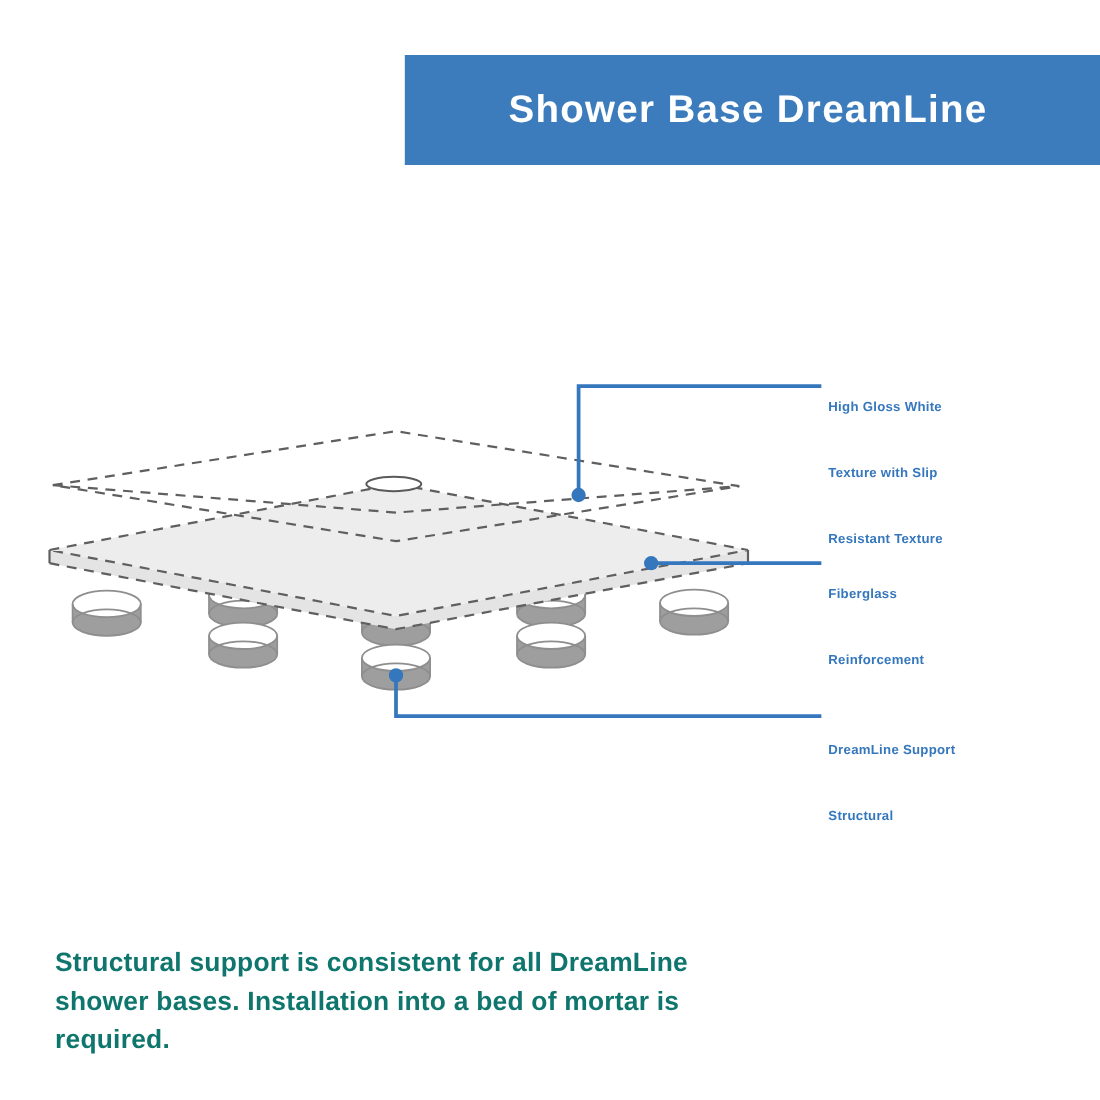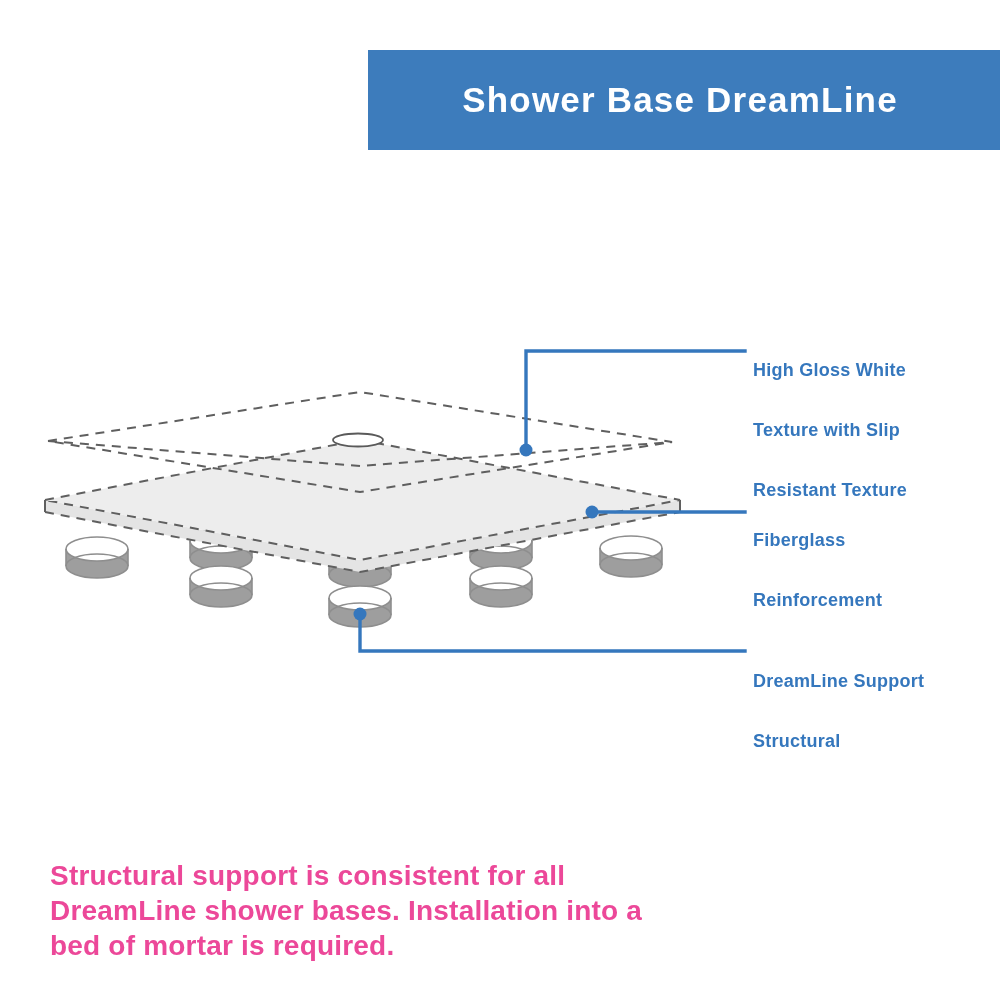--- a/index.html
+++ b/index.html
@@ -45,39 +45,39 @@
     left: 0;
     top: 0;
     width: 1000px;
     height: 1000px;
   }
 
   
   .callout-label {
     position: absolute;
     color: #3577bd;
-    font-size: 18px;
+    font-size: 12px;
     font-weight: bold;
     line-height: 20px;
     letter-spacing: 0.25px;
     white-space: pre;
     font-family: "Liberation Sans", sans-serif;
   }
   #label-acrylic  { left: 753px; top: 320px; }
   #label-fiberglass { left: 753px; top: 490px; }
   #label-support  { left: 753px; top: 631px; }
 
   
   #footer-caption {
     position: absolute;
     left: 50px;
     top: 858px;
     width: 640px;
-    color: #ec4899;
-    font-size: 28px;
+    color: #0f766e;
+    font-size: 24px;
     font-weight: bold;
     line-height: 35px;
     letter-spacing: 0.2px;
     font-family: "Liberation Sans", sans-serif;
   }
 </style>
 </head>
 <body>
 
 <div id="title-banner">

